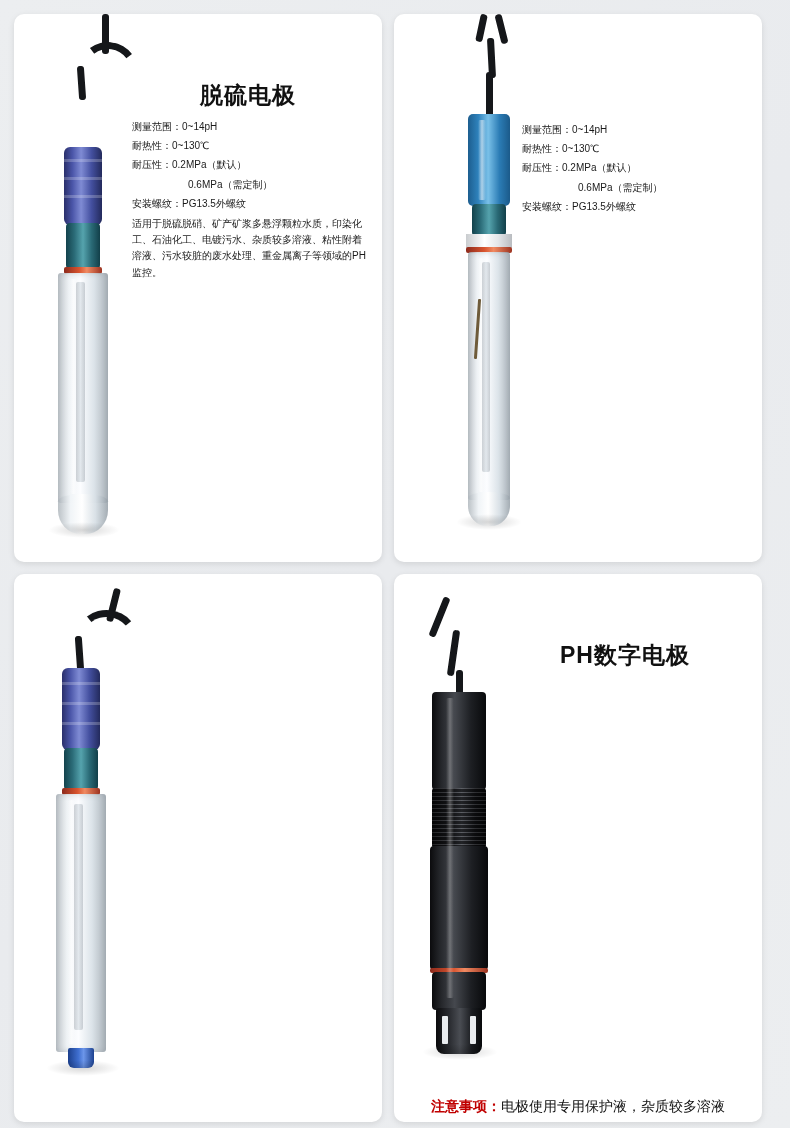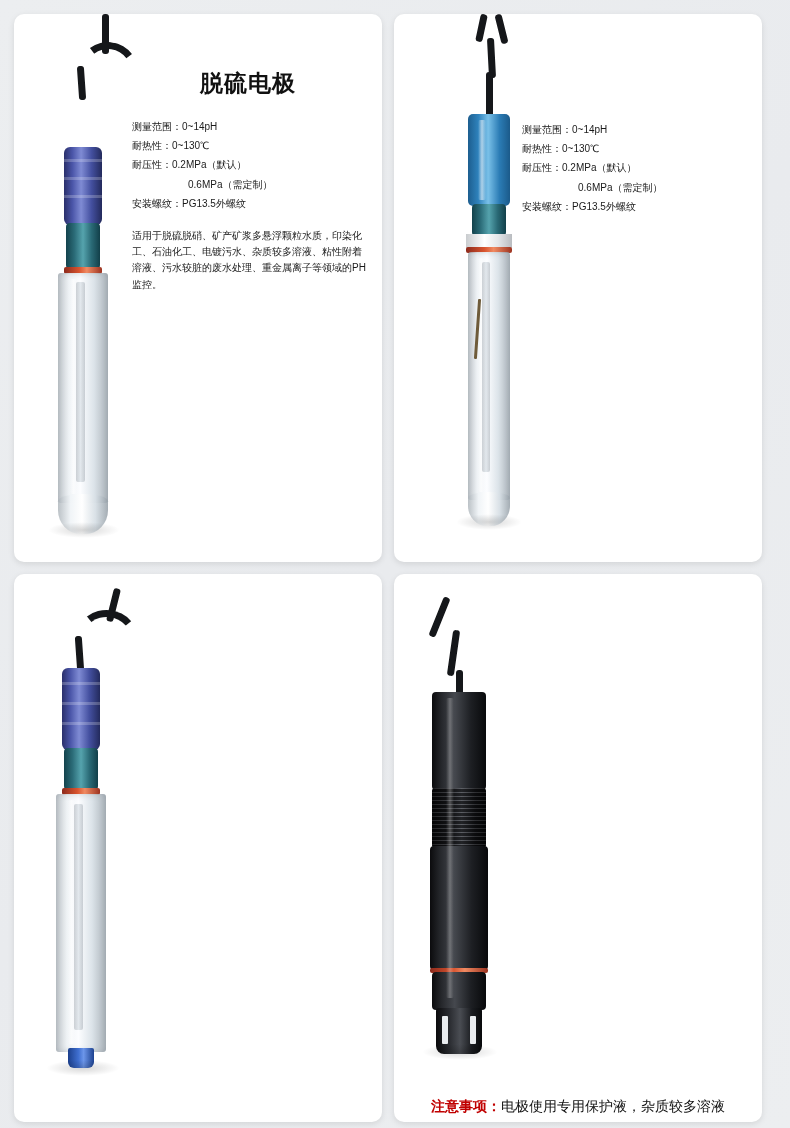--- a/index.html
+++ b/index.html
@@ -29,21 +29,21 @@
   }
   .card {
     position: relative;
     background: #ffffff;
     border-radius: 10px;
     box-shadow: 0 2px 6px rgba(0,0,0,0.10);
     overflow: hidden;
   }
   .card-title {
     position: absolute;
-    top: 54px;
+    top: 66px;
     left: 0;
     right: 0;
     text-align: center;
     font-size: 23px;
     font-weight: bold;
     color: #111;
     letter-spacing: 1px;
   }
   .card.c1 .card-title { left: 110px; right: 10px; }
   .card.c2 .card-title { left: 170px; right: 6px; top: 58px;}
@@ -52,21 +52,21 @@
   
   .specs {
     position: absolute;
     font-size: 10px;
     line-height: 1.62;
     color: #1a1a1a;
   }
   .specs p { margin: 0 0 3px 0; }
   .specs .indent { padding-left: 56px; }
   .desc {
-    margin-top: 16px;
+    margin-top: 4px;
   }
   .desc p { margin: 0; }
 
   
   .c1 .specs { left: 118px; top: 105px; width: 238px; }
   .c2 .specs { left: 128px; top: 108px; width: 232px; }
 
   .note {
     position: absolute;
     left: 0; right: 0;
@@ -297,20 +297,21 @@
         <div class="thread-black" style="left:38px; top:214px; width:54px; height:60px;"></div>
         <div class="body-black" style="left:36px; top:272px; width:58px; height:124px;"></div>
         <div class="ring-red" style="left:36px; top:394px; width:58px; height:5px;"></div>
         <div class="body-black" style="left:38px; top:398px; width:54px; height:38px;"></div>
         <div class="cap-bottom-black" style="left:42px; top:434px; width:46px; height:46px;"></div>
         <div class="slot" style="left:48px; top:442px; width:6px; height:28px;"></div>
         <div class="slot" style="left:76px; top:442px; width:6px; height:28px;"></div>
         <div class="hl" style="left:52px; top:124px; width:8px; height:300px; opacity:.5;"></div>
         <div class="shadow-ellipse" style="left:28px; top:470px; width:76px; height:16px;"></div>
       </div>
+      <div class="card-title">PH数字电极</div>
 
       <div class="note">
         <span class="red">注意事项：</span><span>电极使用专用保护液，杂质较多溶液</span>
       </div>
     </div>
 
   </div>
 </div>
 
 </body></html>

